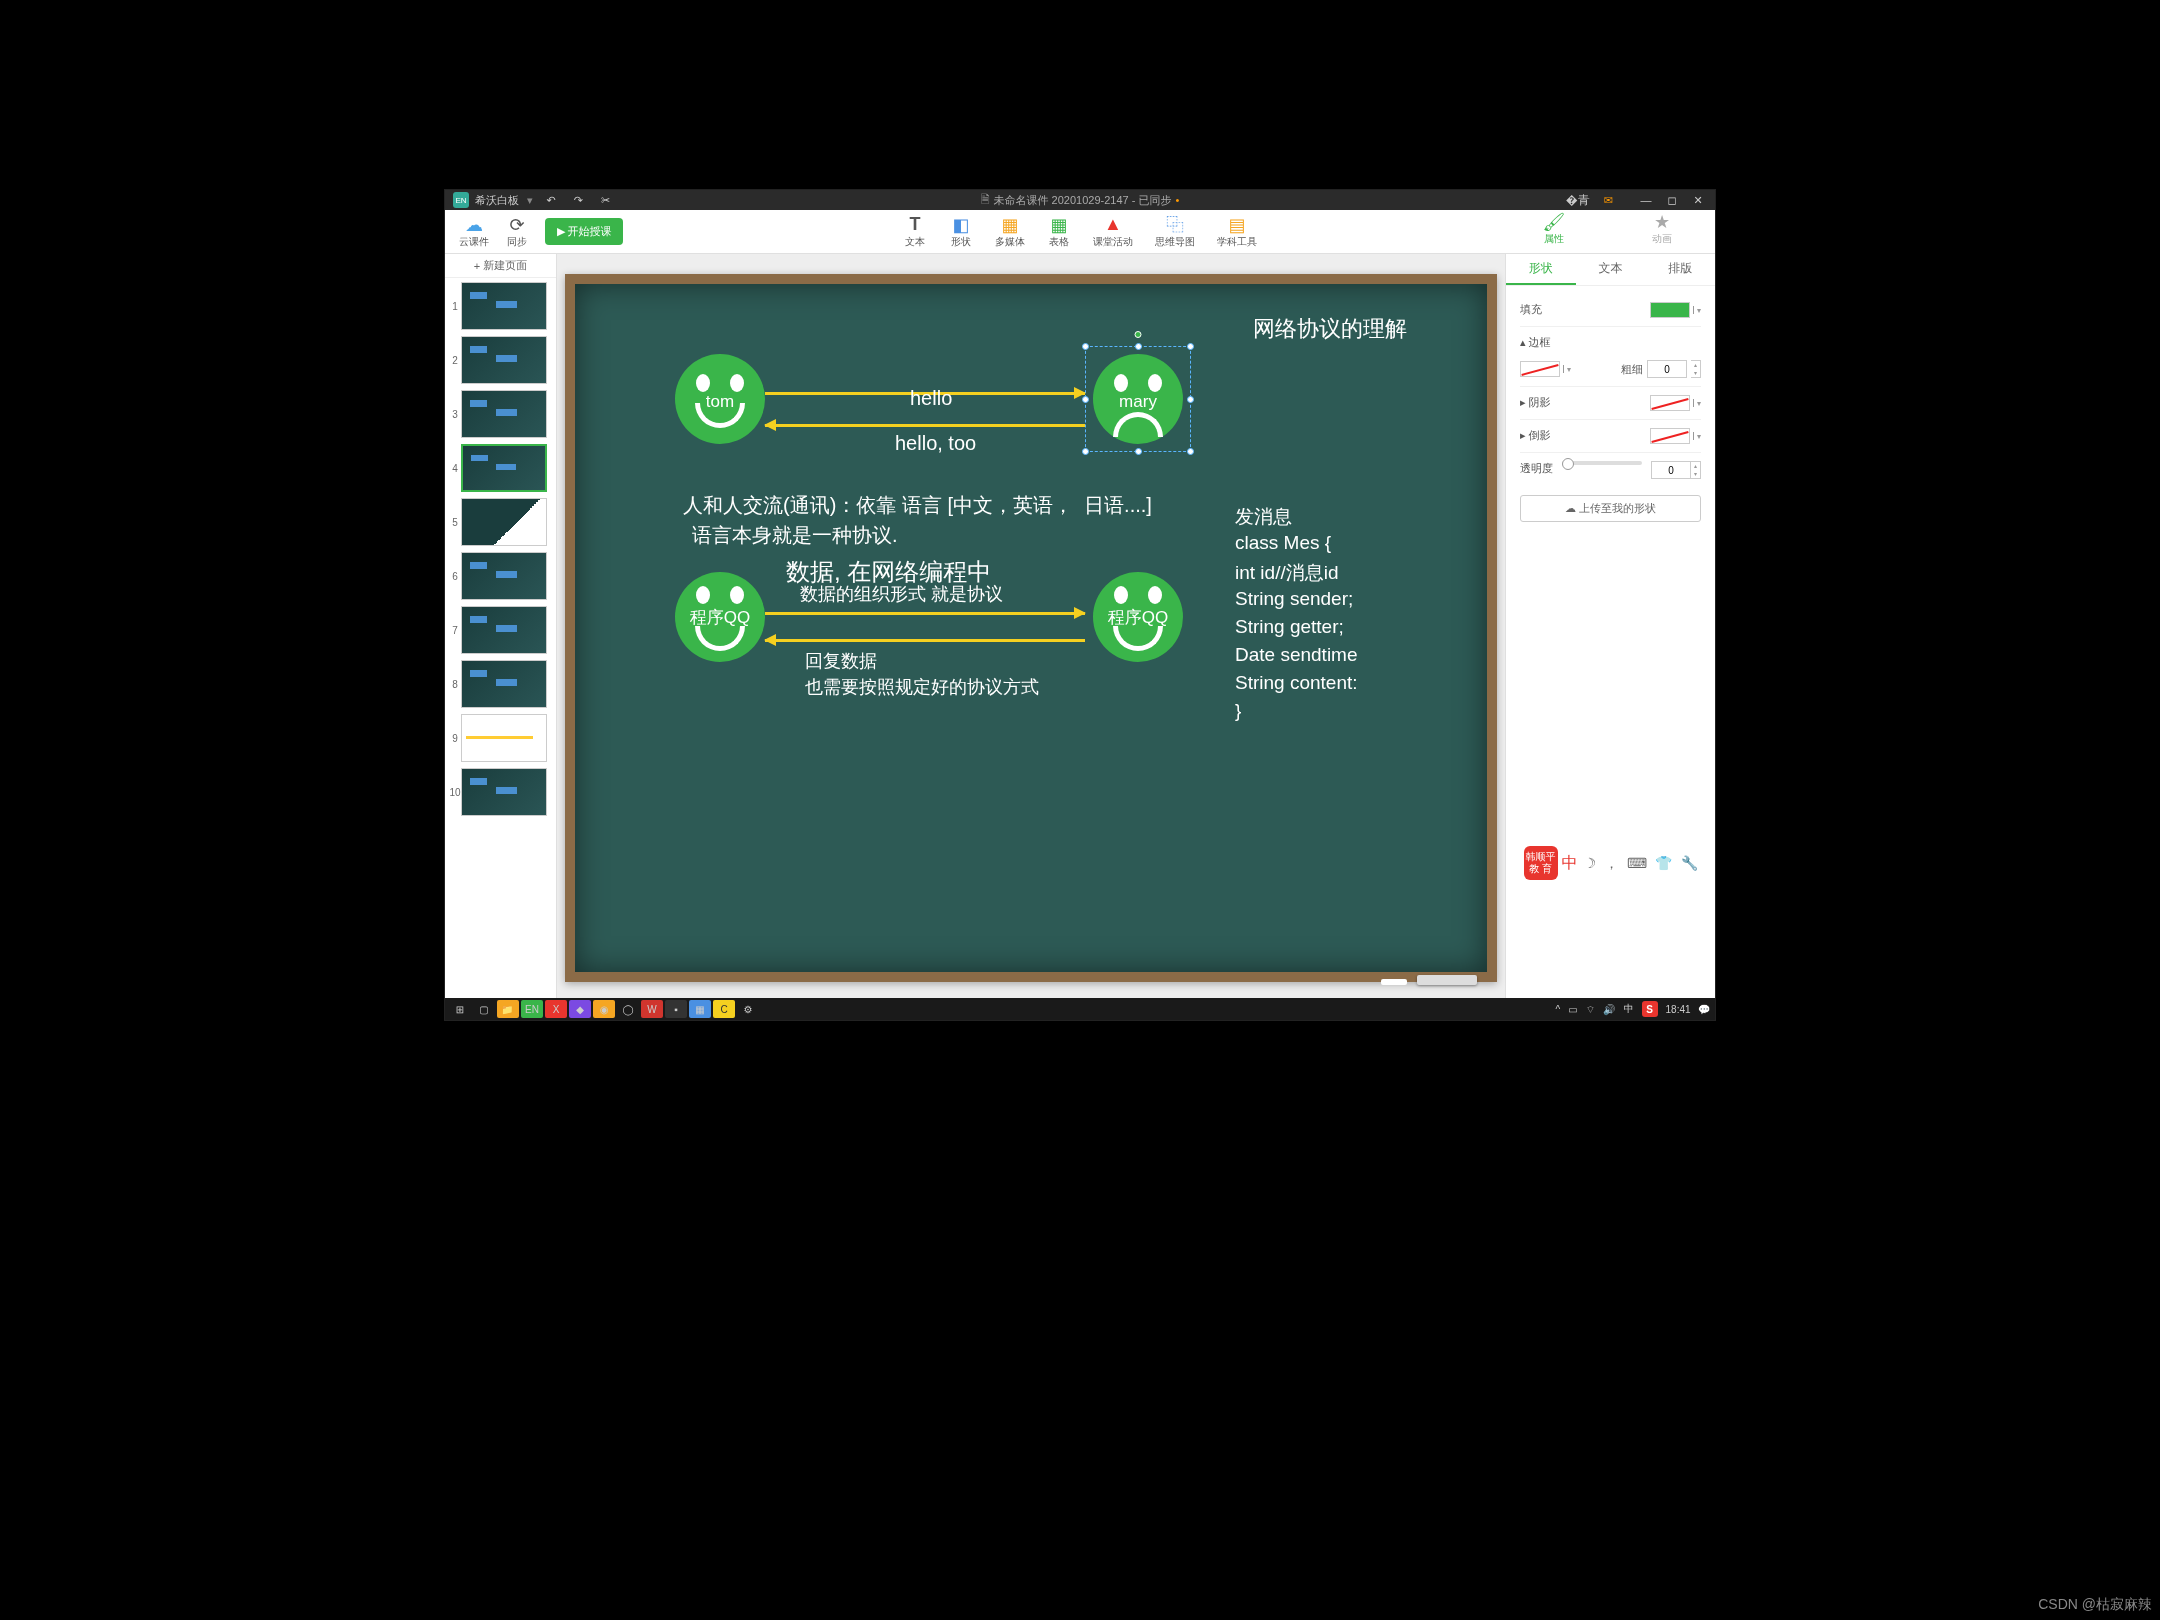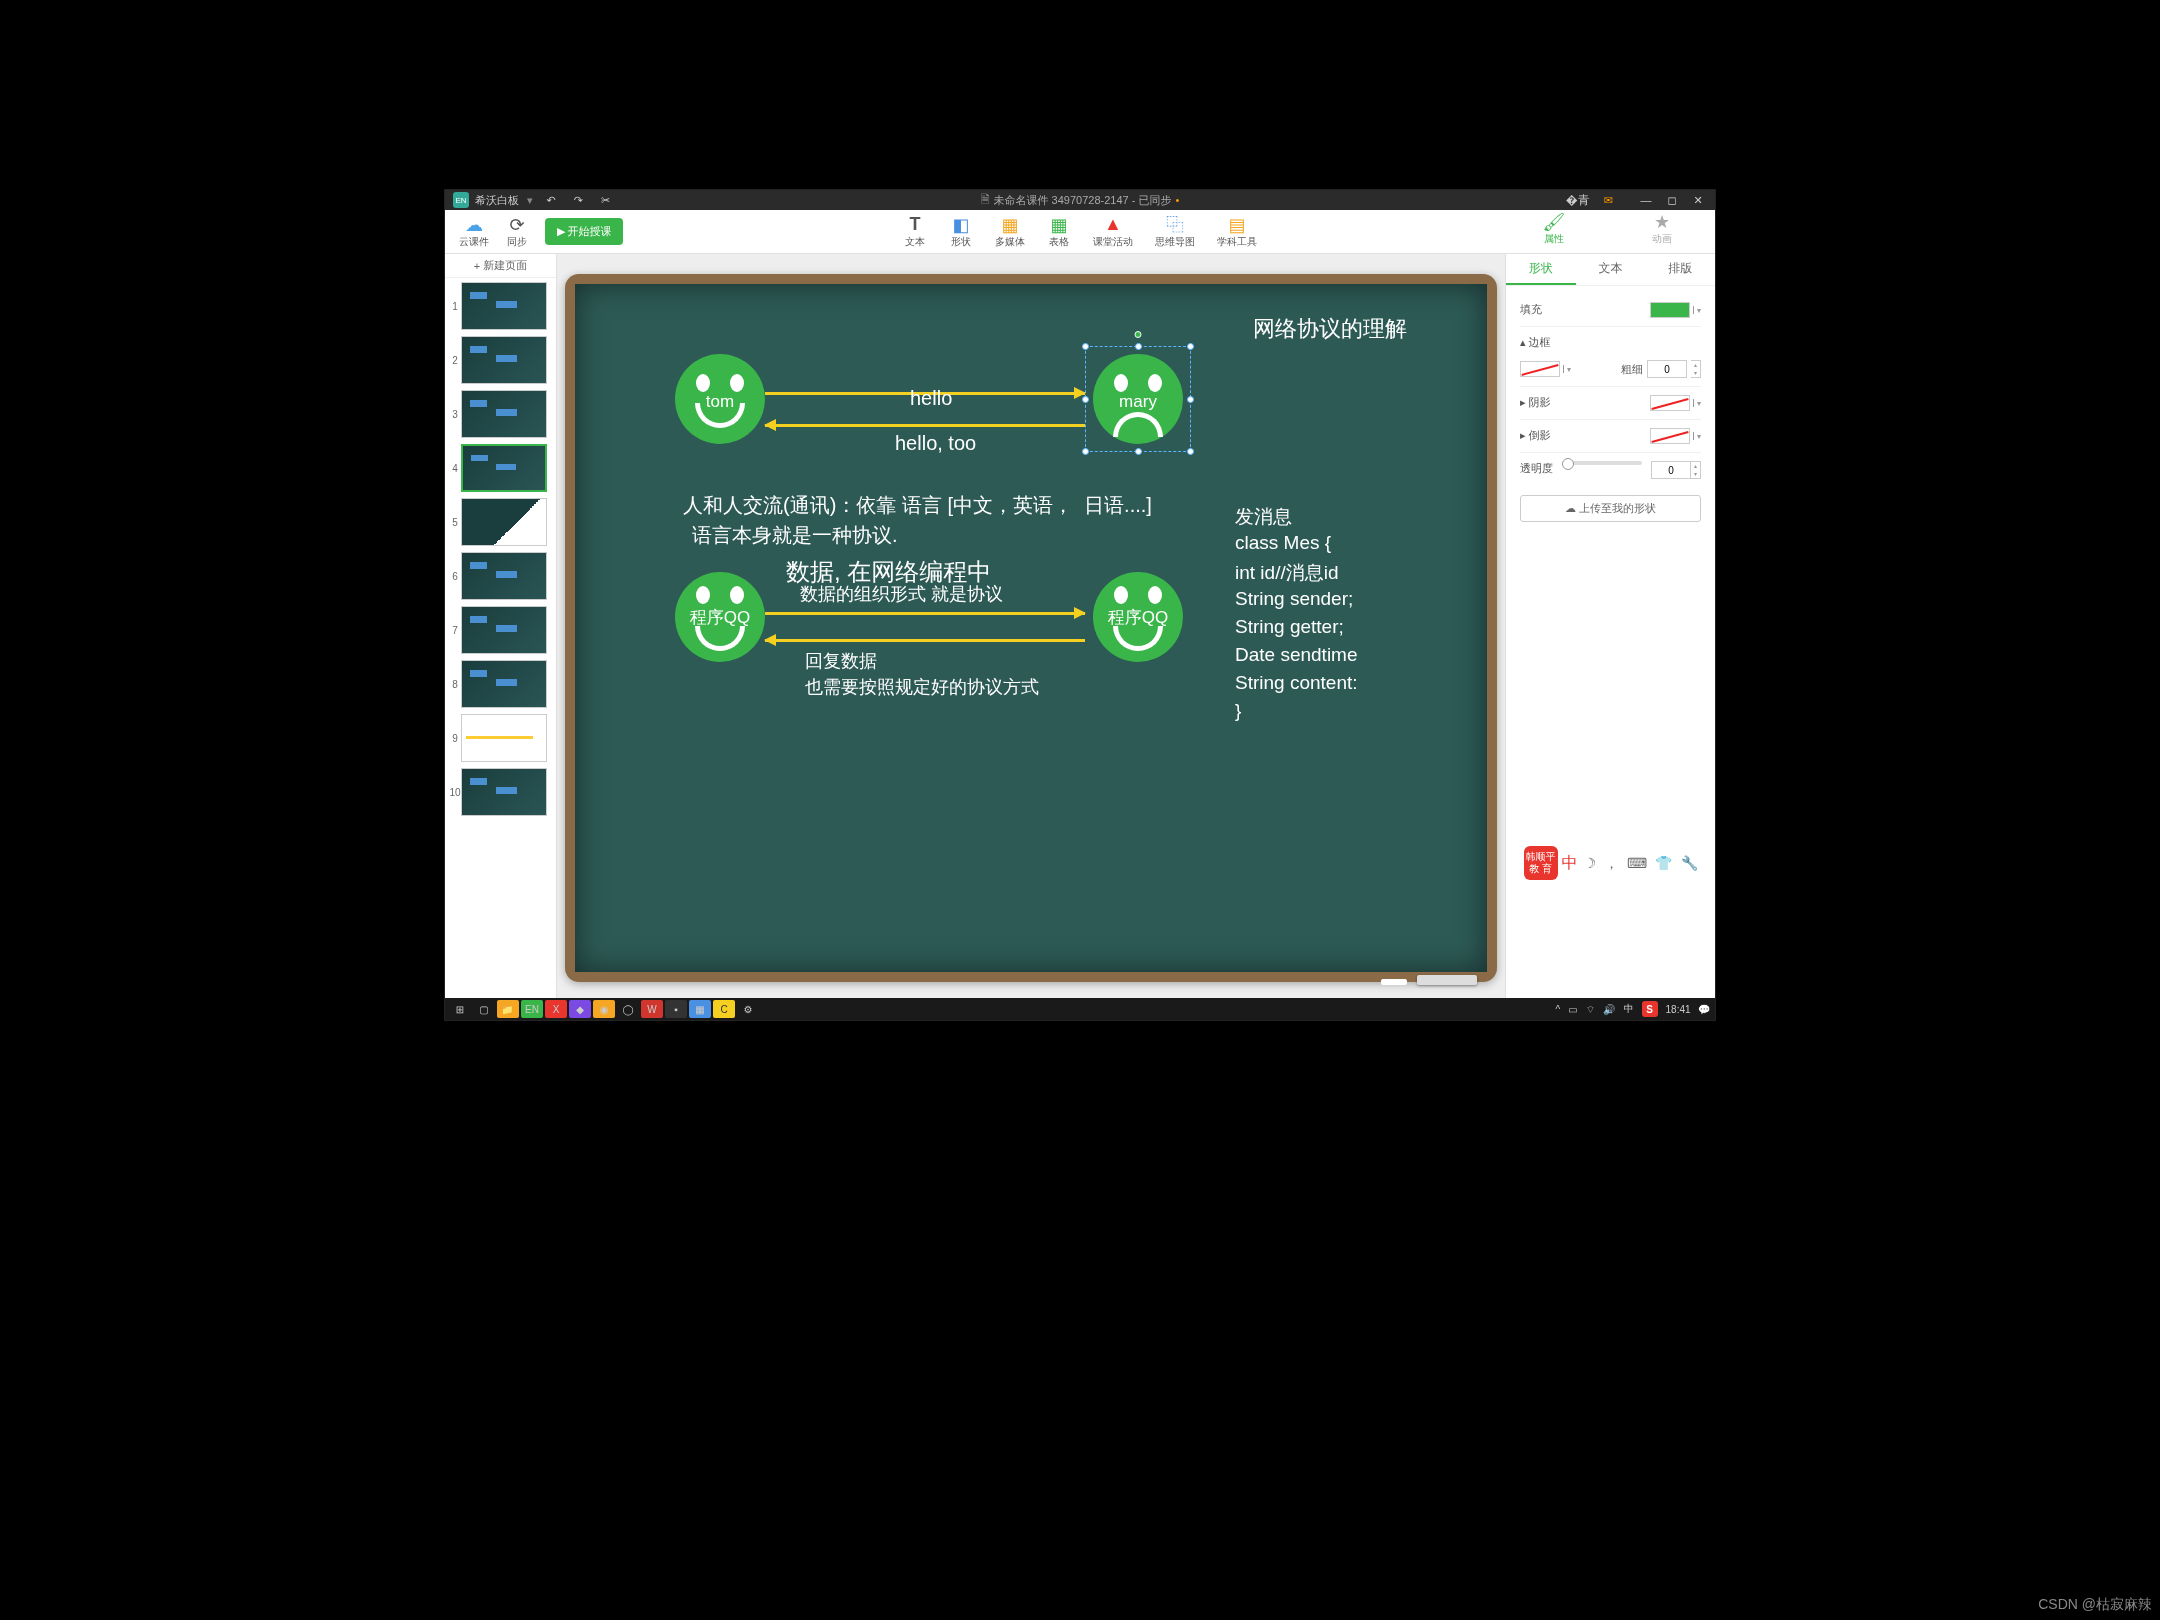--- a/index.html
+++ b/index.html
@@ -36,21 +36,21 @@
 .thumb { width:86px; height:48px; background: linear-gradient(135deg,#1a3d3d,#2a5555); border:1px solid #ccc; position:relative; overflow:hidden; }
 .thumb.active { border:2px solid #3ab54a; }
 .thumb::before, .thumb::after { content:''; position:absolute; background:#4a90d0; }
 .thumb.t1::before { left:10%; top:20%; width:20%; height:15%; }
 .thumb.t1::after { left:40%; top:40%; width:25%; height:15%; }
 .thumb.t5 { background: linear-gradient(135deg,#1a3d3d 60%, #fff 60%); }
 .thumb.t9 { background: #fff; }
 .thumb.t9::before { left:5%; top:45%; width:80%; height:3px; background:#fc3; }
 
 .canvas-area { flex:1; background:#eee; display:flex; align-items:center; justify-content:center; padding: 20px 8px; position:relative; }
-.board-frame { width: 100%; height: 100%; background:#8b6b47; padding: 10px; border-radius: 14px; box-shadow: 0 2px 8px rgba(0,0,0,0.3); position:relative; }
+.board-frame { width: 100%; height: 100%; background:#8b6b47; padding: 10px; border-radius: 0; box-shadow: 0 2px 8px rgba(0,0,0,0.3); position:relative; }
 .chalkboard { width:100%; height:100%; background:#2d5a55; position:relative; box-shadow: inset 0 0 30px rgba(0,0,0,0.5); }
 .eraser-tray { position:absolute; bottom:-3px; right:20px; width:60px; height:10px; background:#ddd; border-radius:2px; box-shadow: 0 1px 3px rgba(0,0,0,0.4); }
 .chalk-piece { position:absolute; bottom:-3px; right:90px; width:26px; height:6px; background:#fff; border-radius:2px; }
 
 .cb-text { position:absolute; color:#fff; font-size:20px; white-space:pre; }
 .face { position:absolute; width:90px; height:90px; background:#3ab54a; border-radius:50%; }
 .face .eye { position:absolute; width:14px; height:18px; background:#fff; border-radius:50%; top:22%; }
 .face .eye.l { left:23%; } .face .eye.r { right:23%; }
 .face .mouth-smile { position:absolute; width:50px; height:25px; border:5px solid #fff; border-top:none; border-radius: 0 0 50px 50px; left:50%; transform:translateX(-50%); bottom:18%; }
 .face .mouth-sad { position:absolute; width:50px; height:25px; border:5px solid #fff; border-bottom:none; border-radius: 50px 50px 0 0; left:50%; transform:translateX(-50%); bottom:8%; }
@@ -107,21 +107,21 @@
       <div class="logo">EN</div>
       <span class="app-title">希沃白板</span>
       <span class="dropdown-mark">▾</span>
       <div class="tb-icons">
         <span>↶</span>
         <span>↷</span>
         <span>✂</span>
       </div>
       <div class="doc-title">
         <span>🗎</span>
-        <span>未命名课件 34970728-2147 - 已同步</span>
+        <span>未命名课件 20201029-2147 - 已同步</span>
         <span style="color:#f90;">•</span>
       </div>
       <div class="right-ctrls">
         <span style="font-size:12px;">�青</span>
         <span style="color:#f90;">✉</span>
         <div class="win-ctrls">
           <div>—</div>
           <div>◻</div>
           <div>✕</div>
         </div>

